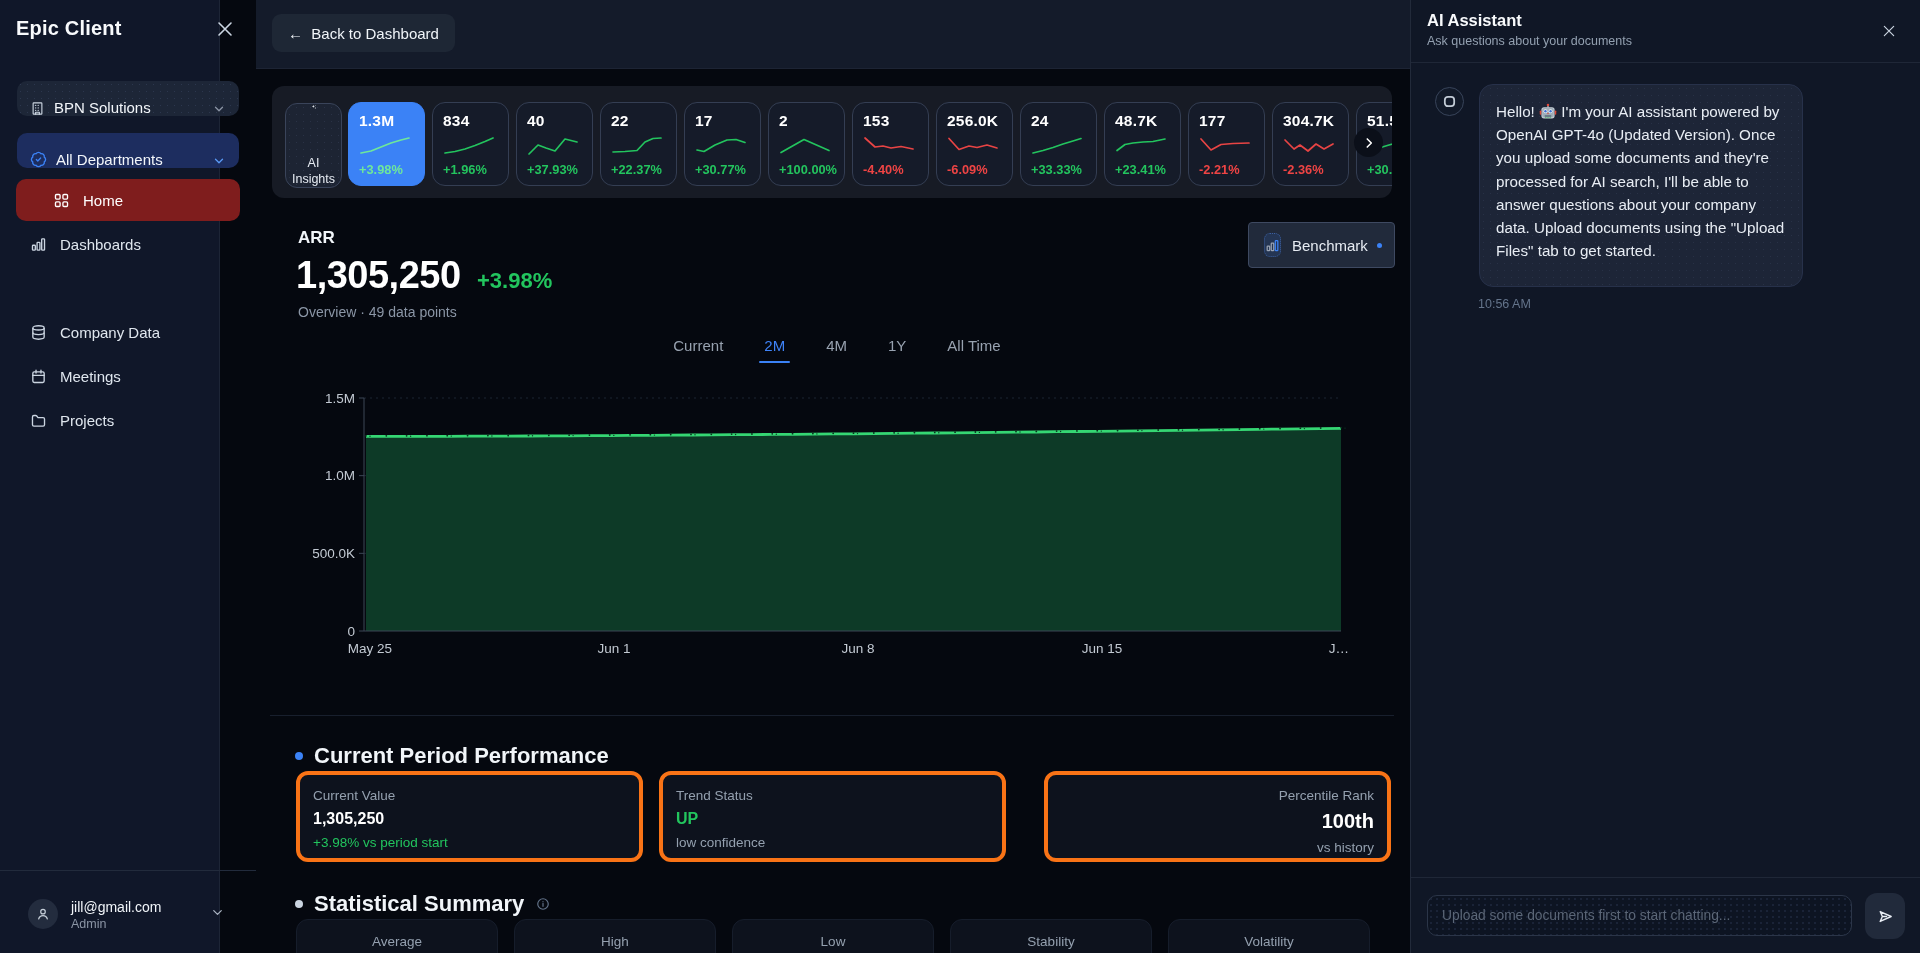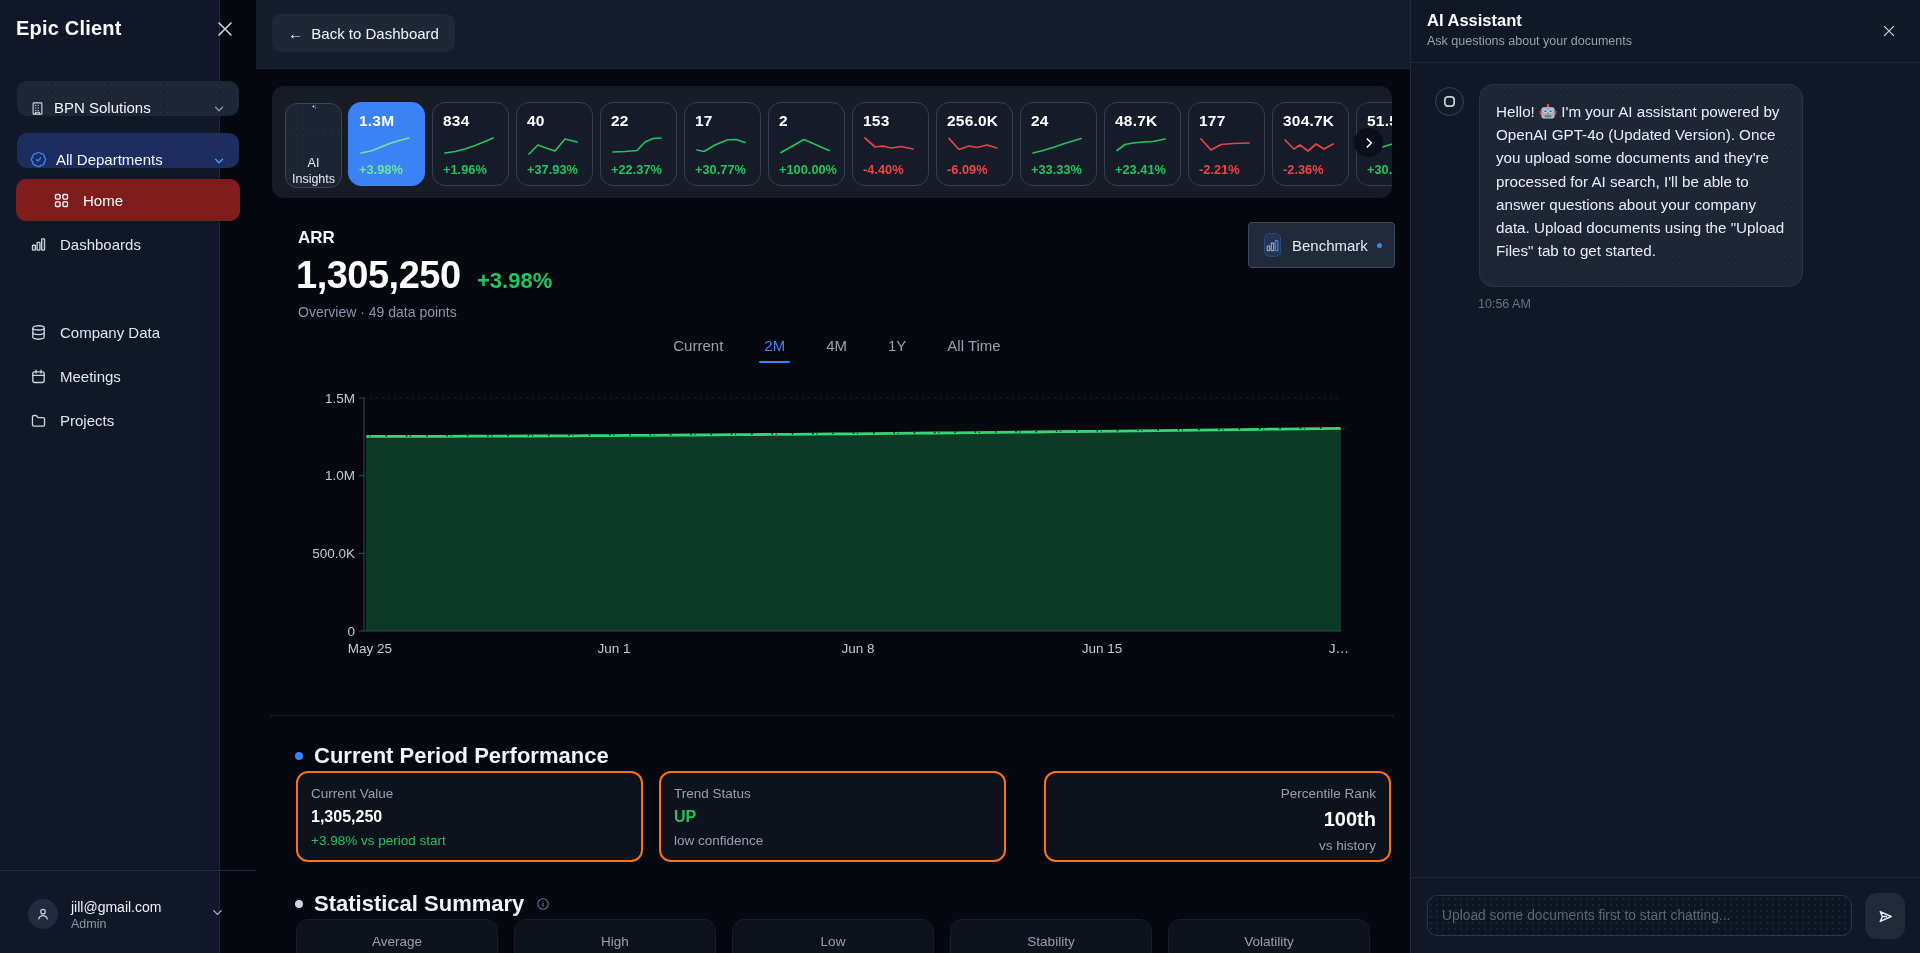--- a/index.html
+++ b/index.html
@@ -46,21 +46,21 @@
 
 #tabs { position:absolute; left:4px; top:337px; width:1154px; display:flex; justify-content:center; gap:41px; font-size:15px; color:#98a2b0; }
 #tabs .tb { position:relative; padding-bottom:9px; }
 #tabs .tb.on { color:#3f83f8; }
 #tabs .tb.on:after { content:""; position:absolute; left:-5px; right:-5px; bottom:0; height:2.5px; background:#3b82f6; border-radius:2px; }
 
 #divider1 { position:absolute; left:14px; top:715px; width:1124px; height:1px; background:#181f2d; }
 .sechead { position:absolute; display:flex; align-items:center; }
 .sechead .b { width:8px; height:8px; border-radius:50%; }
 .sechead .t { font-size:22px; font-weight:700; color:#f1f5f9; margin-left:11px; }
-.pcard { position:absolute; top:771px; width:347px; height:91px; background:#0d121d; border:2px solid #f97316; border-radius:12px; padding:13px 13px; }
+.pcard { position:absolute; top:771px; width:347px; height:91px; background:#0d121d; border:4px solid #f97316; border-radius:12px; padding:13px 13px; }
 .pcard .l1 { font-size:13.5px; color:#94a0af; }
 .pcard .l2 { font-size:16px; font-weight:700; color:#fff; margin-top:7px; }
 .pcard .l3 { font-size:13.5px; margin-top:7px; }
 .scard { position:absolute; top:919px; width:202px; height:60px; background:#0d121d; border:1px solid #161d2b; border-radius:12px; text-align:center; padding-top:14px; font-size:13.5px; color:#94a0af; }
 
 #panel { position:absolute; left:1410px; top:0; width:510px; height:953px; background:#101726; border-left:1px solid #222a3a; }
 #p-title { position:absolute; left:16px; top:11px; font-size:16.5px; font-weight:700; color:#f8fafc; }
 #p-sub { position:absolute; left:16px; top:34px; font-size:12.5px; color:#93a0b0; }
 #p-close { position:absolute; left:471px; top:24px; }
 #p-div1 { position:absolute; left:0; top:62px; width:510px; height:1px; background:#1f2737; }

